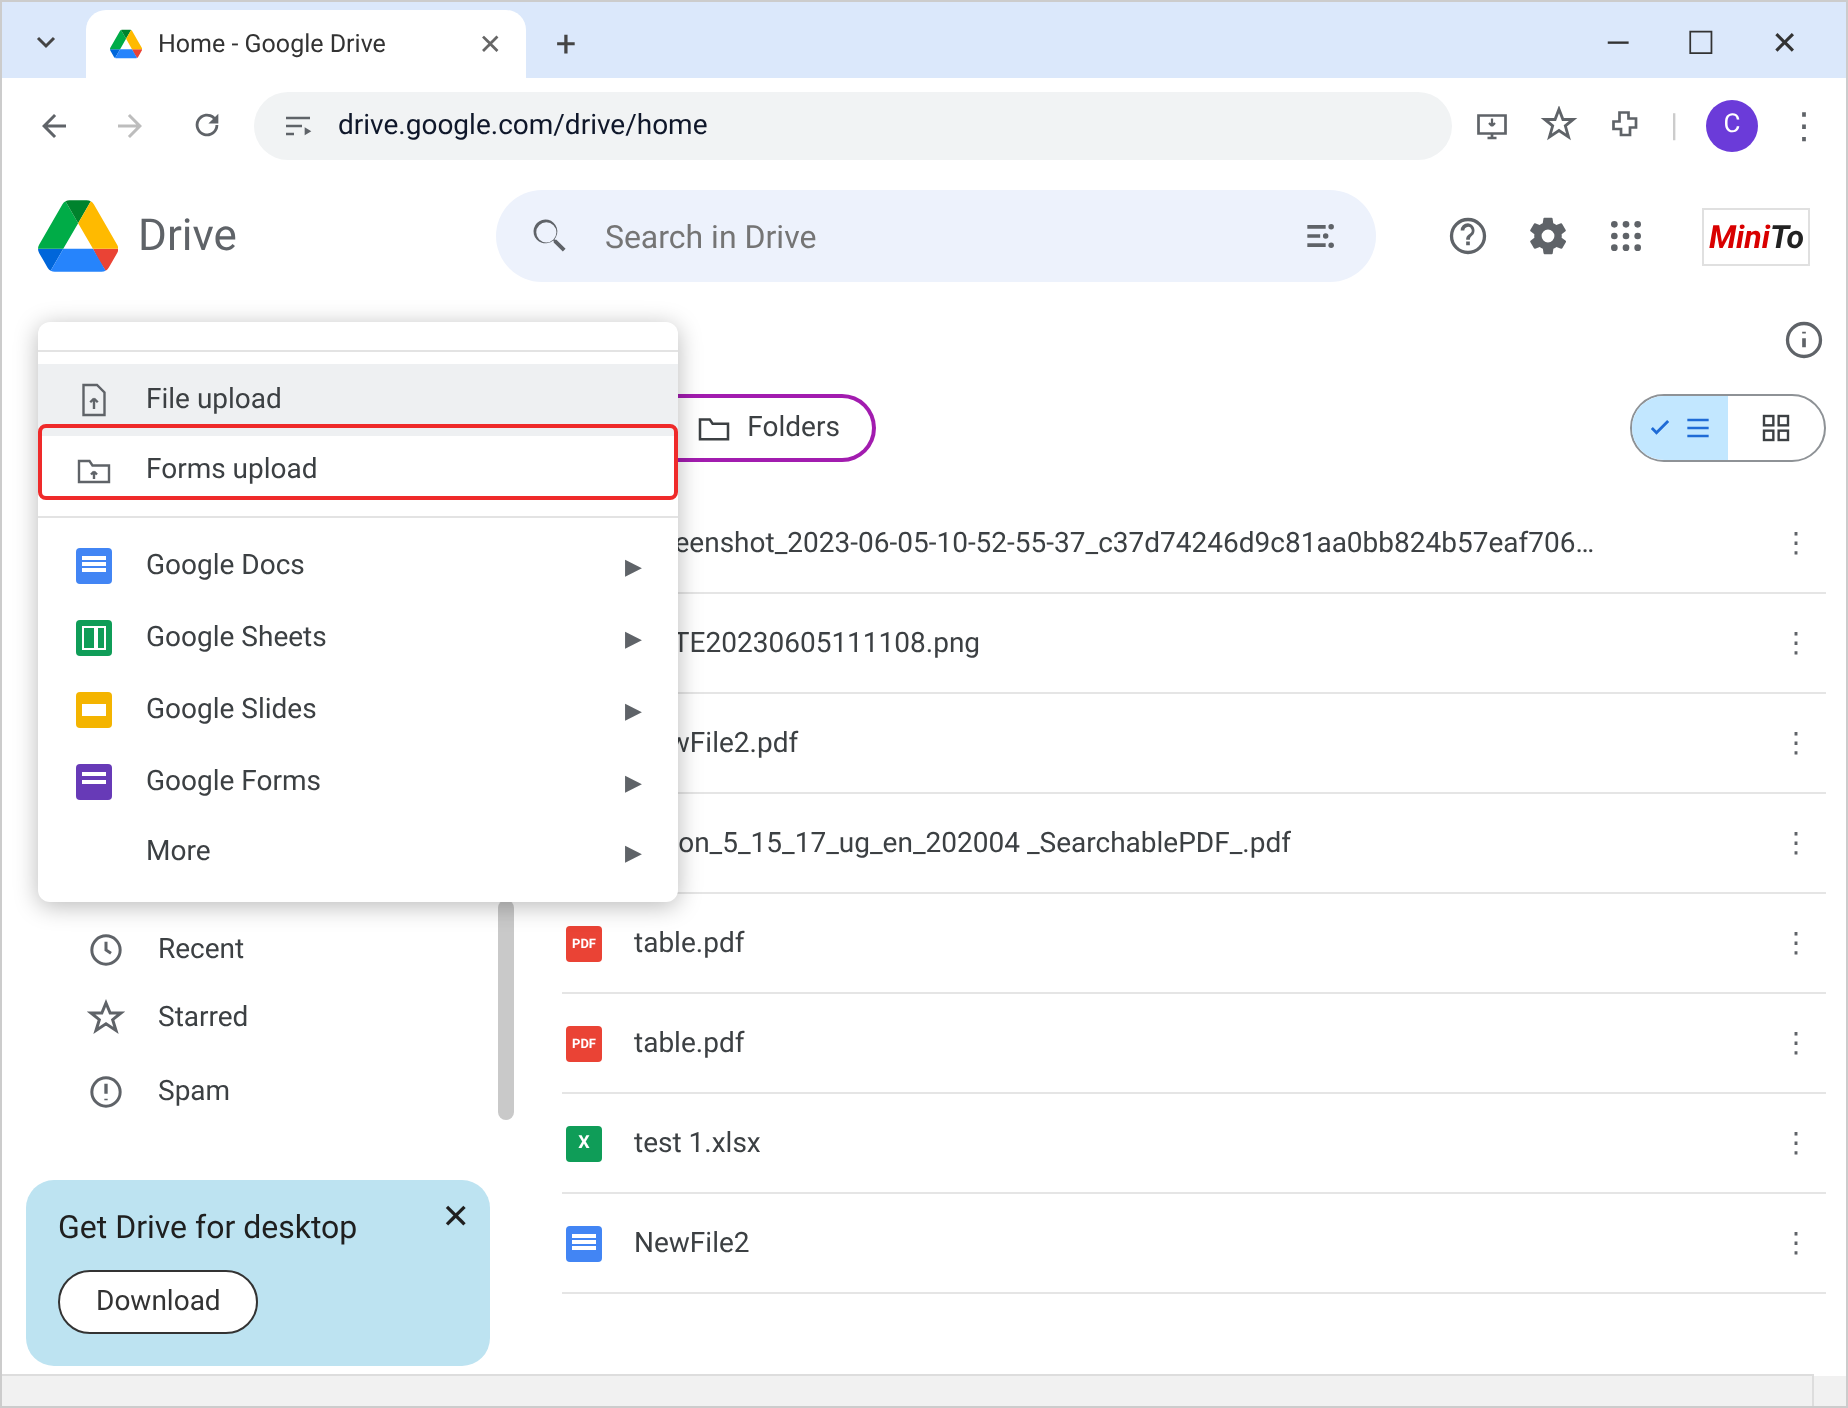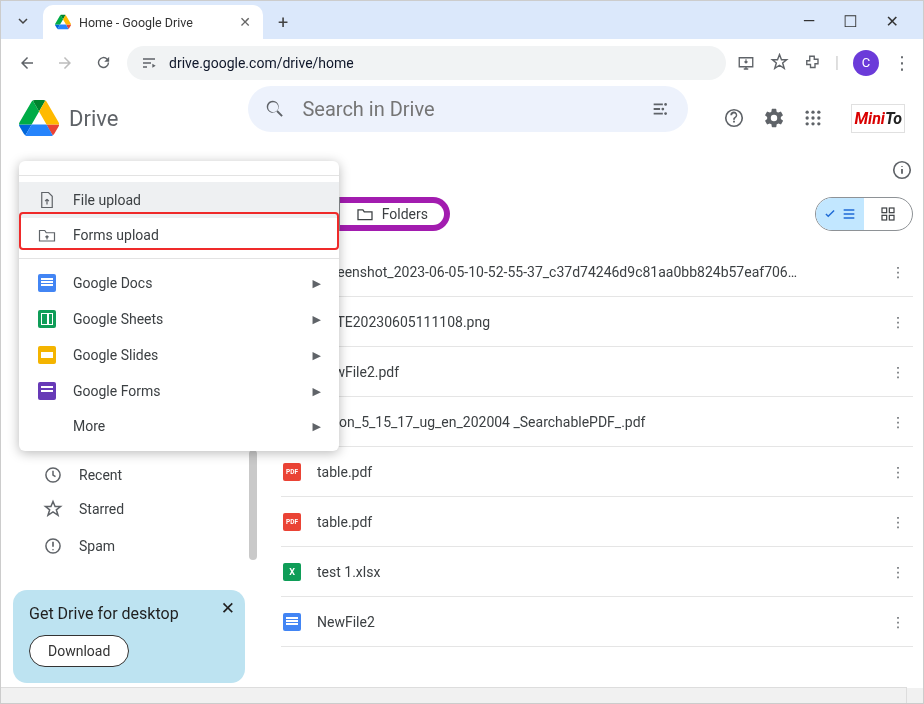--- a/index.html
+++ b/index.html
@@ -15,41 +15,41 @@
 .win-controls { margin-left:auto; display:flex; gap:28px; padding:0 16px 8px 0; color:#333;}
 .addr-bar { background:#fff; height:47px; display:flex; align-items:center; padding:0 12px; gap:10px;}
 .nav-btn { width:28px; height:28px; display:flex; align-items:center; justify-content:center; color:#5f6368; border-radius:50%;}
 .nav-btn.disabled { color:#bdbdbd;}
 .addr-input-wrap { flex:1; height:34px; background:#f1f3f4; border-radius:17px; display:flex; align-items:center; padding:0 14px; gap:12px; color:#5f6368;}
 .addr-input-wrap .url { font-size:14px; color:#0f172a;}
 .addr-tail { display:flex; gap:14px; align-items:center; color:#5f6368;}
 .avatar-c { width:26px;height:26px;border-radius:50%;background:#6b3bd9;color:#fff;display:flex;align-items:center;justify-content:center;font-size:13px;}
 
 
-.drive-header { height:64px; display:flex; padding:0 18px; gap:10px;}
+.drive-header { height:64px; display:flex; align-items:center; padding:0 18px; gap:10px;}
 .drive-logo { display:flex; align-items:center; gap:10px;}
 .drive-name { font-size:22px; color:#5f6368;}
 .search-box { margin-left: 120px; flex:1; max-width:440px; height:46px; background:#edf2fc; border-radius:23px; display:flex; align-items:center; padding:0 16px; gap:16px; color:#5f6368;}
-.search-box input { border:none; background:transparent; flex:1; font-size:20px; outline:none;}
+.search-box input { border:none; background:transparent; flex:1; font-size:16px; outline:none;}
 .hdr-icons { margin-left:auto; display:flex; gap:18px; align-items:center; color:#5f6368;}
 .minitool { margin-left:10px; background:#fff; border:1px solid #e0e0e0; padding:4px 2px; font-style:italic; font-weight:bold;}
 .minitool .m1{color:#d90000;} .minitool .m2{color:#222;}
 
 
 .main { position:relative; display:flex; height: calc(100% - 85px - 64px); }
 .sidebar { width:256px; padding:8px 0; position:relative;}
 .side-item { display:flex; align-items:center; gap:16px; padding:7px 0 7px 42px; font-size:14px; color:#3c4043; border-radius:0 18px 18px 0;}
 .side-item.spam{padding-top:10px;}
 .scrollbar { position:absolute; right:0; top:300px; width:8px; height:110px; background:#c9c9c9; border-radius:4px;}
 .content { flex:1; padding:6px 10px 0 24px;}
 .content-header { display:flex; align-items:center; margin-bottom:14px;}
 .content-title { font-size:23px; color:#202124; flex:1;}
 .info-btn { color:#5f6368;}
 .chips { display:flex; gap:0; margin-bottom:16px; align-items:center;}
-.chip { height:34px; border:6px solid #a21caf; display:flex; align-items:center; gap:8px; padding:0 16px; font-size:14px; color:#3c4043;}
+.chip { height:34px; border:2px solid #a21caf; display:flex; align-items:center; gap:8px; padding:0 16px; font-size:14px; color:#3c4043;}
 .chip.files { background:#c2e7ff; border-radius:18px 0 0 18px; border-color:#8e9296;}
 .chip.folders { background:#fff; border-radius:0 18px 18px 0; border-left:none;}
 .view-toggle { margin-left:auto; display:flex; border:1px solid #8e9296; border-radius:18px; height:34px; overflow:hidden;}
 .view-toggle .vt { width:48px; display:flex; align-items:center; justify-content:center; gap:4px;}
 .view-toggle .vt.active { background:#c2e7ff;}
 .file-row { display:flex; align-items:center; height:50px; border-bottom:1px solid #e5e5e5; gap:16px; font-size:14px; color:#3c4043;}
 .file-icon { width:20px; display:flex; justify-content:flex-end;}
 .file-name { flex:1; white-space:nowrap; overflow:hidden; text-overflow:ellipsis;}
 .row-menu { color:#5f6368; padding:0 8px;}
 .icon-img { width:18px;height:18px;background:#a142f4;border-radius:2px;position:relative;}

